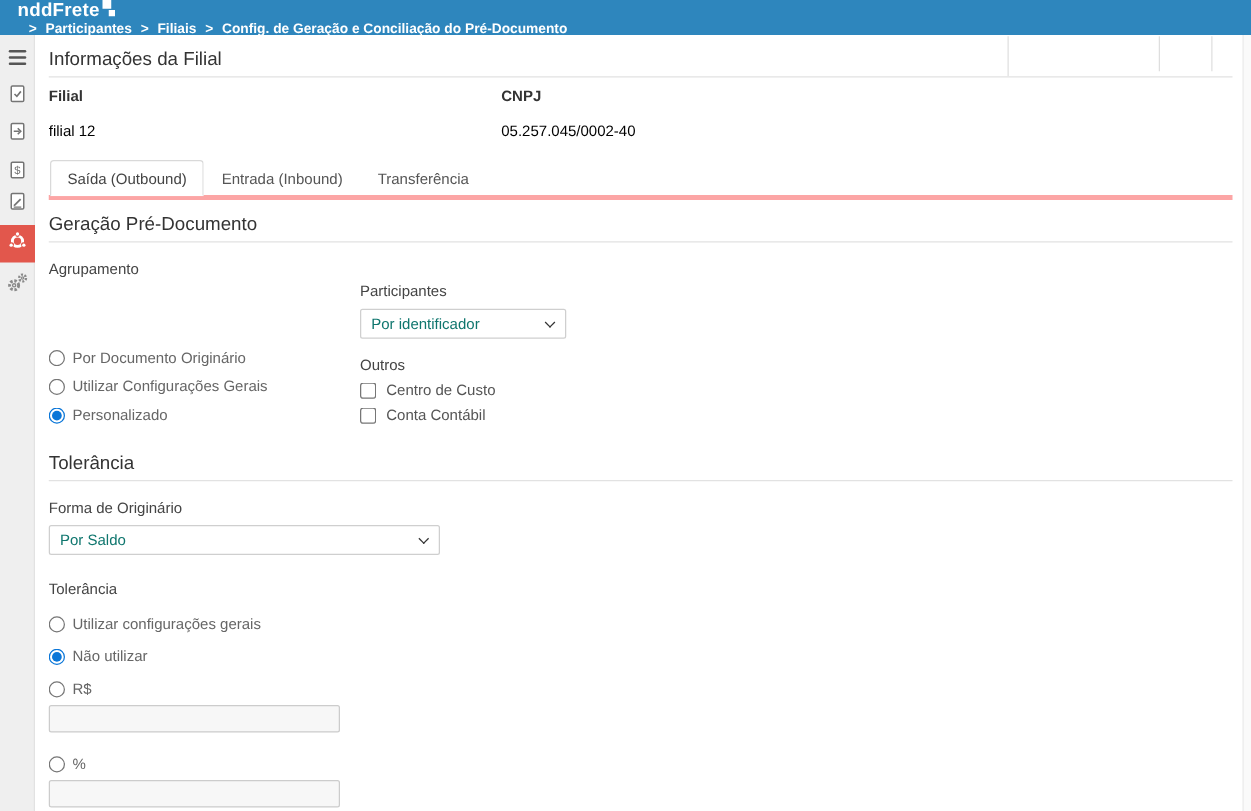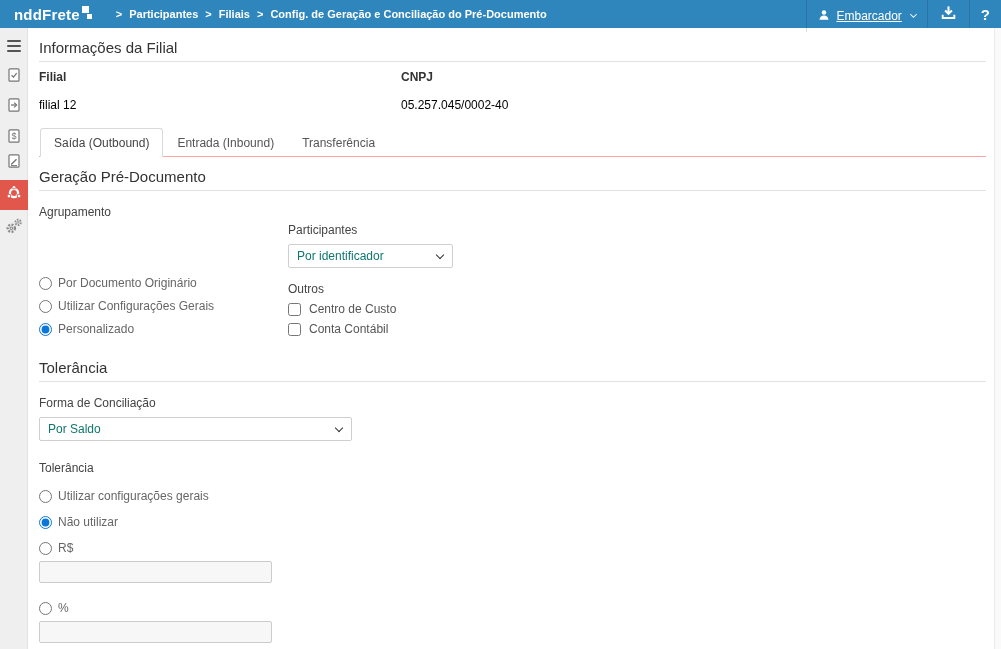--- a/index.html
+++ b/index.html
@@ -1,21 +1,21 @@
 <!DOCTYPE html>
 <html><head>
 <meta charset="utf-8">
 <style>
   * { box-sizing: border-box; }
   html,body { margin:0; padding:0; background:#fff; }
   body { font-family:"Liberation Sans","DejaVu Sans",sans-serif; }
   .app { position:relative; width:1001px; height:649px; background:#fff; overflow:hidden; }
 
   
-  .topbar { height:28px; background:#2e86bd; display:flex; align-items:center; color:#fff; }
+  .topbar { height:28px; background:#2e86bd; display:flex; color:#fff;flex-direction:column; }
   .logo { display:flex; align-items:flex-start; margin-left:14px; font-weight:bold; font-size:15px; line-height:17px; letter-spacing:.2px; }
   .logo-mark { position:relative; width:11px; height:13px; margin-left:2px; }
   .logo-mark .sq1 { position:absolute; left:0; top:0; width:7px; height:7px; background:#fff; }
   .logo-mark .sq2 { position:absolute; left:5px; top:8px; width:5px; height:5px; background:#fff; }
   .crumbs { display:flex; align-items:center; margin-left:16px; font-size:11px; font-weight:bold; }
   .crumb-sep { margin:0 7px; font-size:11px; }
   .topbar-right { margin-left:auto; display:flex; align-items:stretch; height:100%; }
   .tb-cell { display:flex; align-items:center; border-left:1px solid rgba(0,0,0,.13); }
   .user-box { gap:6px; padding:16px 11px; font-size:12px; cursor:pointer;text-decoration:underline; }
   .chev-down { width:5px; height:5px; border-right:1.5px solid rgba(255,255,255,.9); border-bottom:1.5px solid rgba(255,255,255,.9); transform:rotate(45deg); margin-top:-3px; margin-left:3px; }
@@ -36,21 +36,21 @@
   .burger span { display:block; width:14px; height:2.5px; background:#555; border-radius:1px; }
 
   
   .content { position:absolute; top:28px; left:29px; right:0; bottom:0; padding:12px 15px 0 10px; overflow:hidden;border-radius:22px; }
   .section-head { font-size:15px; font-weight:400; color:#333; margin:0; padding-bottom:5px; border-bottom:1px solid #e2e2e2; line-height:16px; }
   .fields { display:flex; margin-top:8px;gap:40px; }
   .field { width:322px; }
   .f-label { font-size:12px; font-weight:bold; color:#333; }
   .f-value { font-size:12px; color:#000000; margin-top:14px; }
 
-  .tabs { margin-top:16px; border-bottom:1px solid #fca5a5; display:flex; padding-left:1px; }
+  .tabs { margin-top:16px; border-bottom:4px solid #fca5a5; display:flex; padding-left:1px; }
   .tab { font-size:12px; color:#555; padding:7px 13px 6px; margin-bottom:-1px; cursor:pointer; border:1px solid transparent; }
   .tab.active { background:#fff; border:1px solid #d9d9d9; border-bottom:1px solid #fff; border-radius:3px 3px 0 0; color:#444; }
 
   .mt-sec { margin-top:12px; }
   .group-label { font-size:12px; color:#444; margin-top:14px; }
   .cols { display:flex; margin-top:4px;align-items:flex-end; }
   .col-left { width:249px; }
   .choice-row { display:flex; align-items:center; gap:6px; margin-top:9px; font-size:12px; color:#666; cursor:pointer; }
   input[type=radio], input[type=checkbox] { margin:0; width:13px; height:13px; accent-color:#0a76d8; flex:0 0 auto; }
   .ctl-label { font-size:12px; color:#444; }
@@ -246,21 +246,21 @@
         </label>
         <label class="choice-row check-row">
           <input type="checkbox" style="">
           <span>Conta Contábil</span>
         </label>
       </div>
     </div>
 
     <h2 class="section-head conc-head">Tolerância</h2>
 
-    <div class="group-label">Forma de Conciliação</div>
+    <div class="group-label">Forma de Originário</div>
     <div class="select-wrap w-forma">
       <select>
         <option>Por Saldo</option>
       </select>
       <span class="sel-chev"></span>
     </div>
 
     <div class="group-label" style="margin-top:20px;">Tolerância</div>
 
     <label class="choice-row tol-row1">

